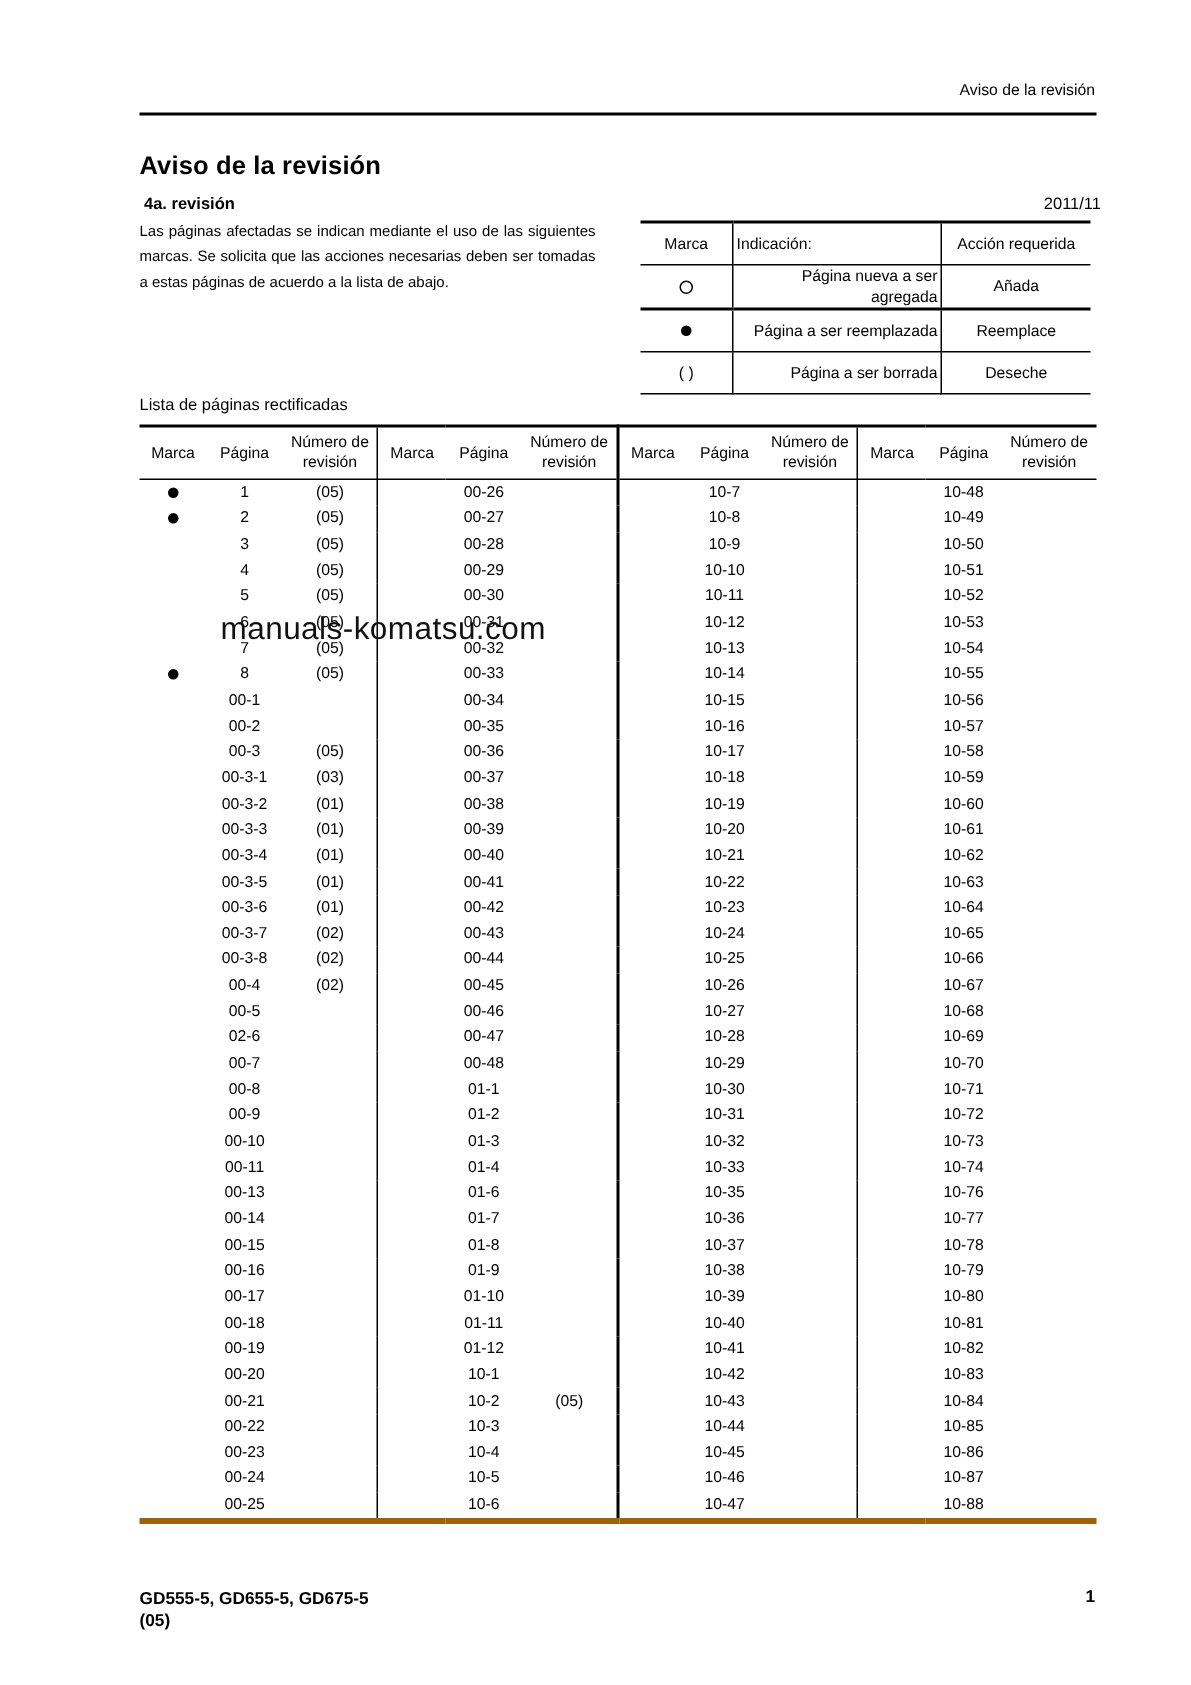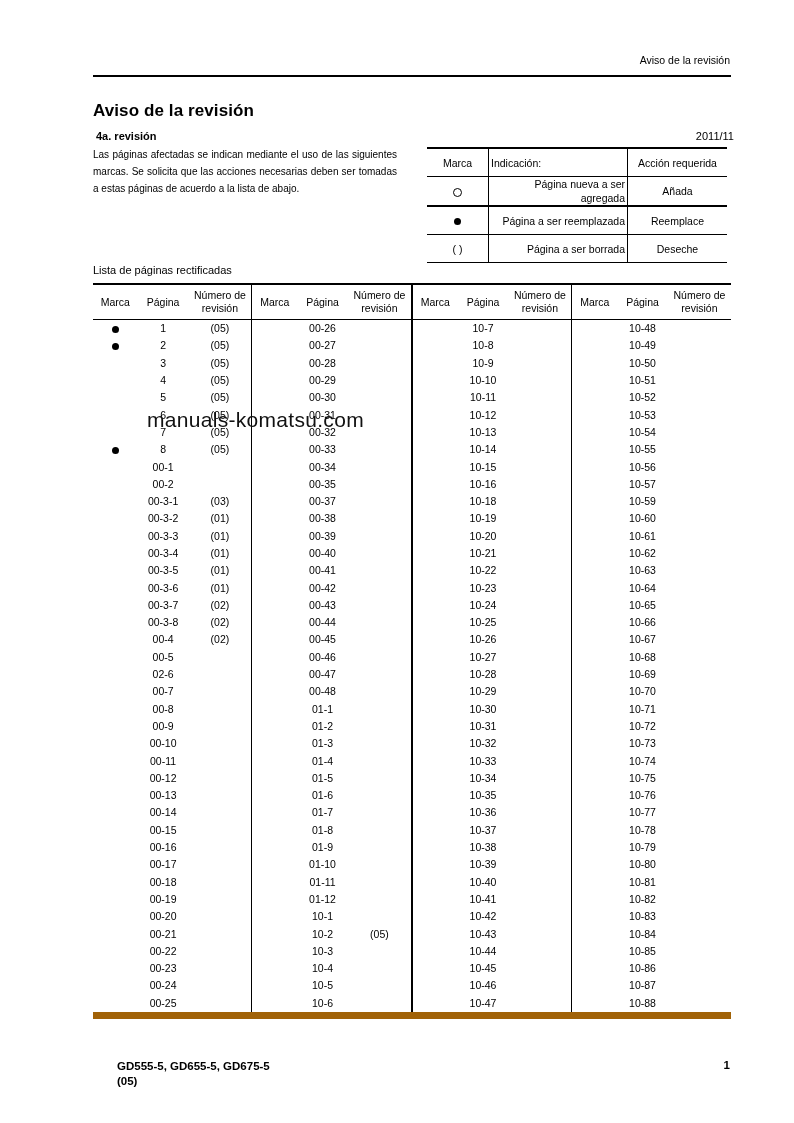--- a/index.html
+++ b/index.html
@@ -15,30 +15,30 @@
   .legend thead th { border-top:2px solid #000; font-weight:normal; text-align:center; }
   .legend tr.thick td { border-bottom:2px solid #000; }
   .legend td.c { text-align:center; }
   .legend .col1 { width:57px; border-right:1px solid #000; }
   .legend .col2 { width:134px; border-right:1px solid #000; text-align:right; line-height:14px; }
   .legend .col3 { text-align:center; }
   .list-title { position:absolute; left:93px; top:264px; font-size:11px; }
   .rtable { position:absolute; left:93px; top:283px; width:638px; border-collapse:collapse; font-size:10.5px; }
   .rtable thead th { border-top:2px solid #000; border-bottom:1px solid #000; font-weight:normal; height:34px; padding:0; line-height:13px; vertical-align:middle; }
   .rtable td { height:17.3px; padding:0; text-align:center; line-height:17px; }
-  .rtable tbody tr:last-child td { border-bottom:7px solid #a16207; }
+  .rtable tbody tr:last-child td { border-bottom:4px solid #a16207; }
   .rtable .m { width:44px; }
   .rtable .p { width:50px; }
   .rtable .r { width:62px; }
   .rtable .sep-thin { border-right:1px solid #000; }
   .rtable .sep-thick { border-right:2px solid #000; }
   .dot { display:inline-block; width:7px; height:7px; border-radius:50%; background:#000; vertical-align:middle; }
   .circle { display:inline-block; width:7px; height:7px; border-radius:50%; border:1px solid #000; vertical-align:middle; }
   .watermark { position:absolute; left:147px; top:408px; font-size:21px; color:#111; letter-spacing:0.3px;text-align:center; }
-  .footer-left { position:absolute; left:93px; top:1059px; font-size:11.5px; font-weight:bold; line-height:15px;margin-left:24px; }
+  .footer-left { position:absolute; left:93px; top:1059px; font-size:11.5px; font-weight:bold; line-height:15px; }
   .footer-right { position:absolute; right:64px; top:1059px; font-size:11.5px; font-weight:bold; }
 </style>
 </head>
 <body>
 
 <div class="running-head">Aviso de la revisión</div>
 <div class="head-rule"></div>
 
 <div class="page-title">Aviso de la revisión</div>
 
@@ -231,20 +231,34 @@
         <td class="r sep-thick"></td>
         <td class="m"></td>
         <td class="p">10-16</td>
         <td class="r sep-thin"></td>
         <td class="m"></td>
         <td class="p">10-57</td>
         <td class="r "></td>
       </tr>
       <tr>
         <td class="m"></td>
+        <td class="p">00-3</td>
+        <td class="r sep-thin">(05)</td>
+        <td class="m"></td>
+        <td class="p">00-36</td>
+        <td class="r sep-thick"></td>
+        <td class="m"></td>
+        <td class="p">10-17</td>
+        <td class="r sep-thin"></td>
+        <td class="m"></td>
+        <td class="p">10-58</td>
+        <td class="r "></td>
+      </tr>
+      <tr>
+        <td class="m"></td>
         <td class="p">00-3-1</td>
         <td class="r sep-thin">(03)</td>
         <td class="m"></td>
         <td class="p">00-37</td>
         <td class="r sep-thick"></td>
         <td class="m"></td>
         <td class="p">10-18</td>
         <td class="r sep-thin"></td>
         <td class="m"></td>
         <td class="p">10-59</td>
@@ -451,34 +465,20 @@
         <td class="p">00-11</td>
         <td class="r sep-thin"></td>
         <td class="m"></td>
         <td class="p">01-4</td>
         <td class="r sep-thick"></td>
         <td class="m"></td>
         <td class="p">10-33</td>
         <td class="r sep-thin"></td>
         <td class="m"></td>
         <td class="p">10-74</td>
-        <td class="r "></td>
-      </tr>
-      <tr>
-        <td class="m"></td>
-        <td class="p">00-12</td>
-        <td class="r sep-thin"></td>
-        <td class="m"></td>
-        <td class="p">01-5</td>
-        <td class="r sep-thick"></td>
-        <td class="m"></td>
-        <td class="p">10-34</td>
-        <td class="r sep-thin"></td>
-        <td class="m"></td>
-        <td class="p">10-75</td>
         <td class="r "></td>
       </tr>
       <tr>
         <td class="m"></td>
         <td class="p">00-13</td>
         <td class="r sep-thin"></td>
         <td class="m"></td>
         <td class="p">01-6</td>
         <td class="r sep-thick"></td>
         <td class="m"></td>

